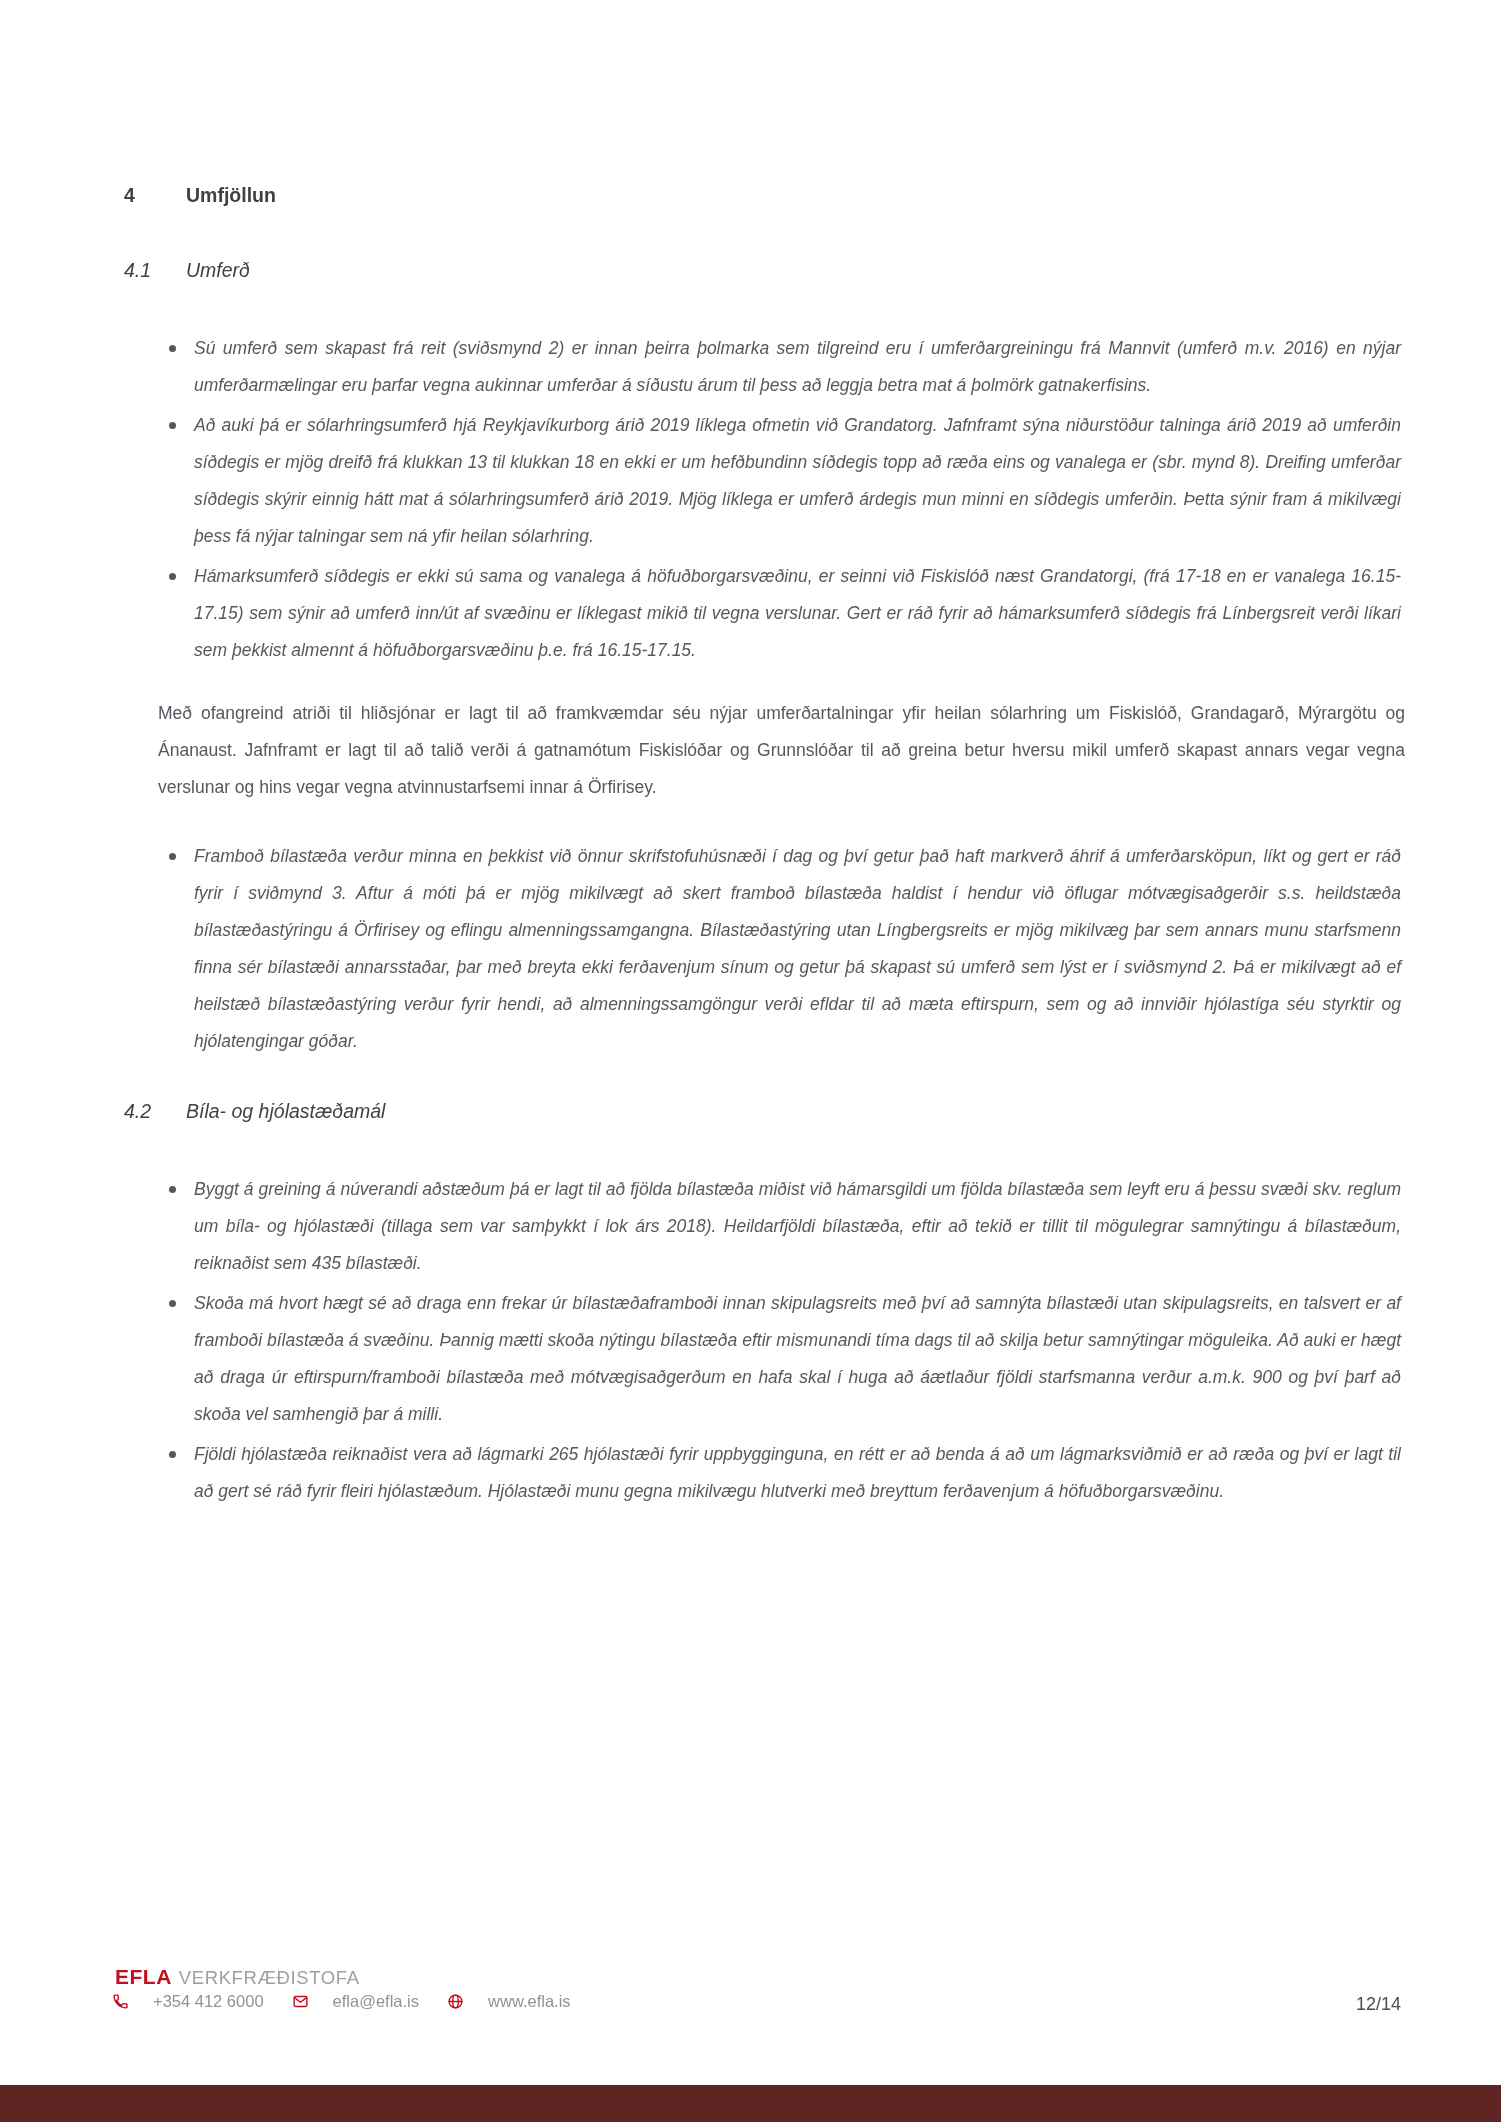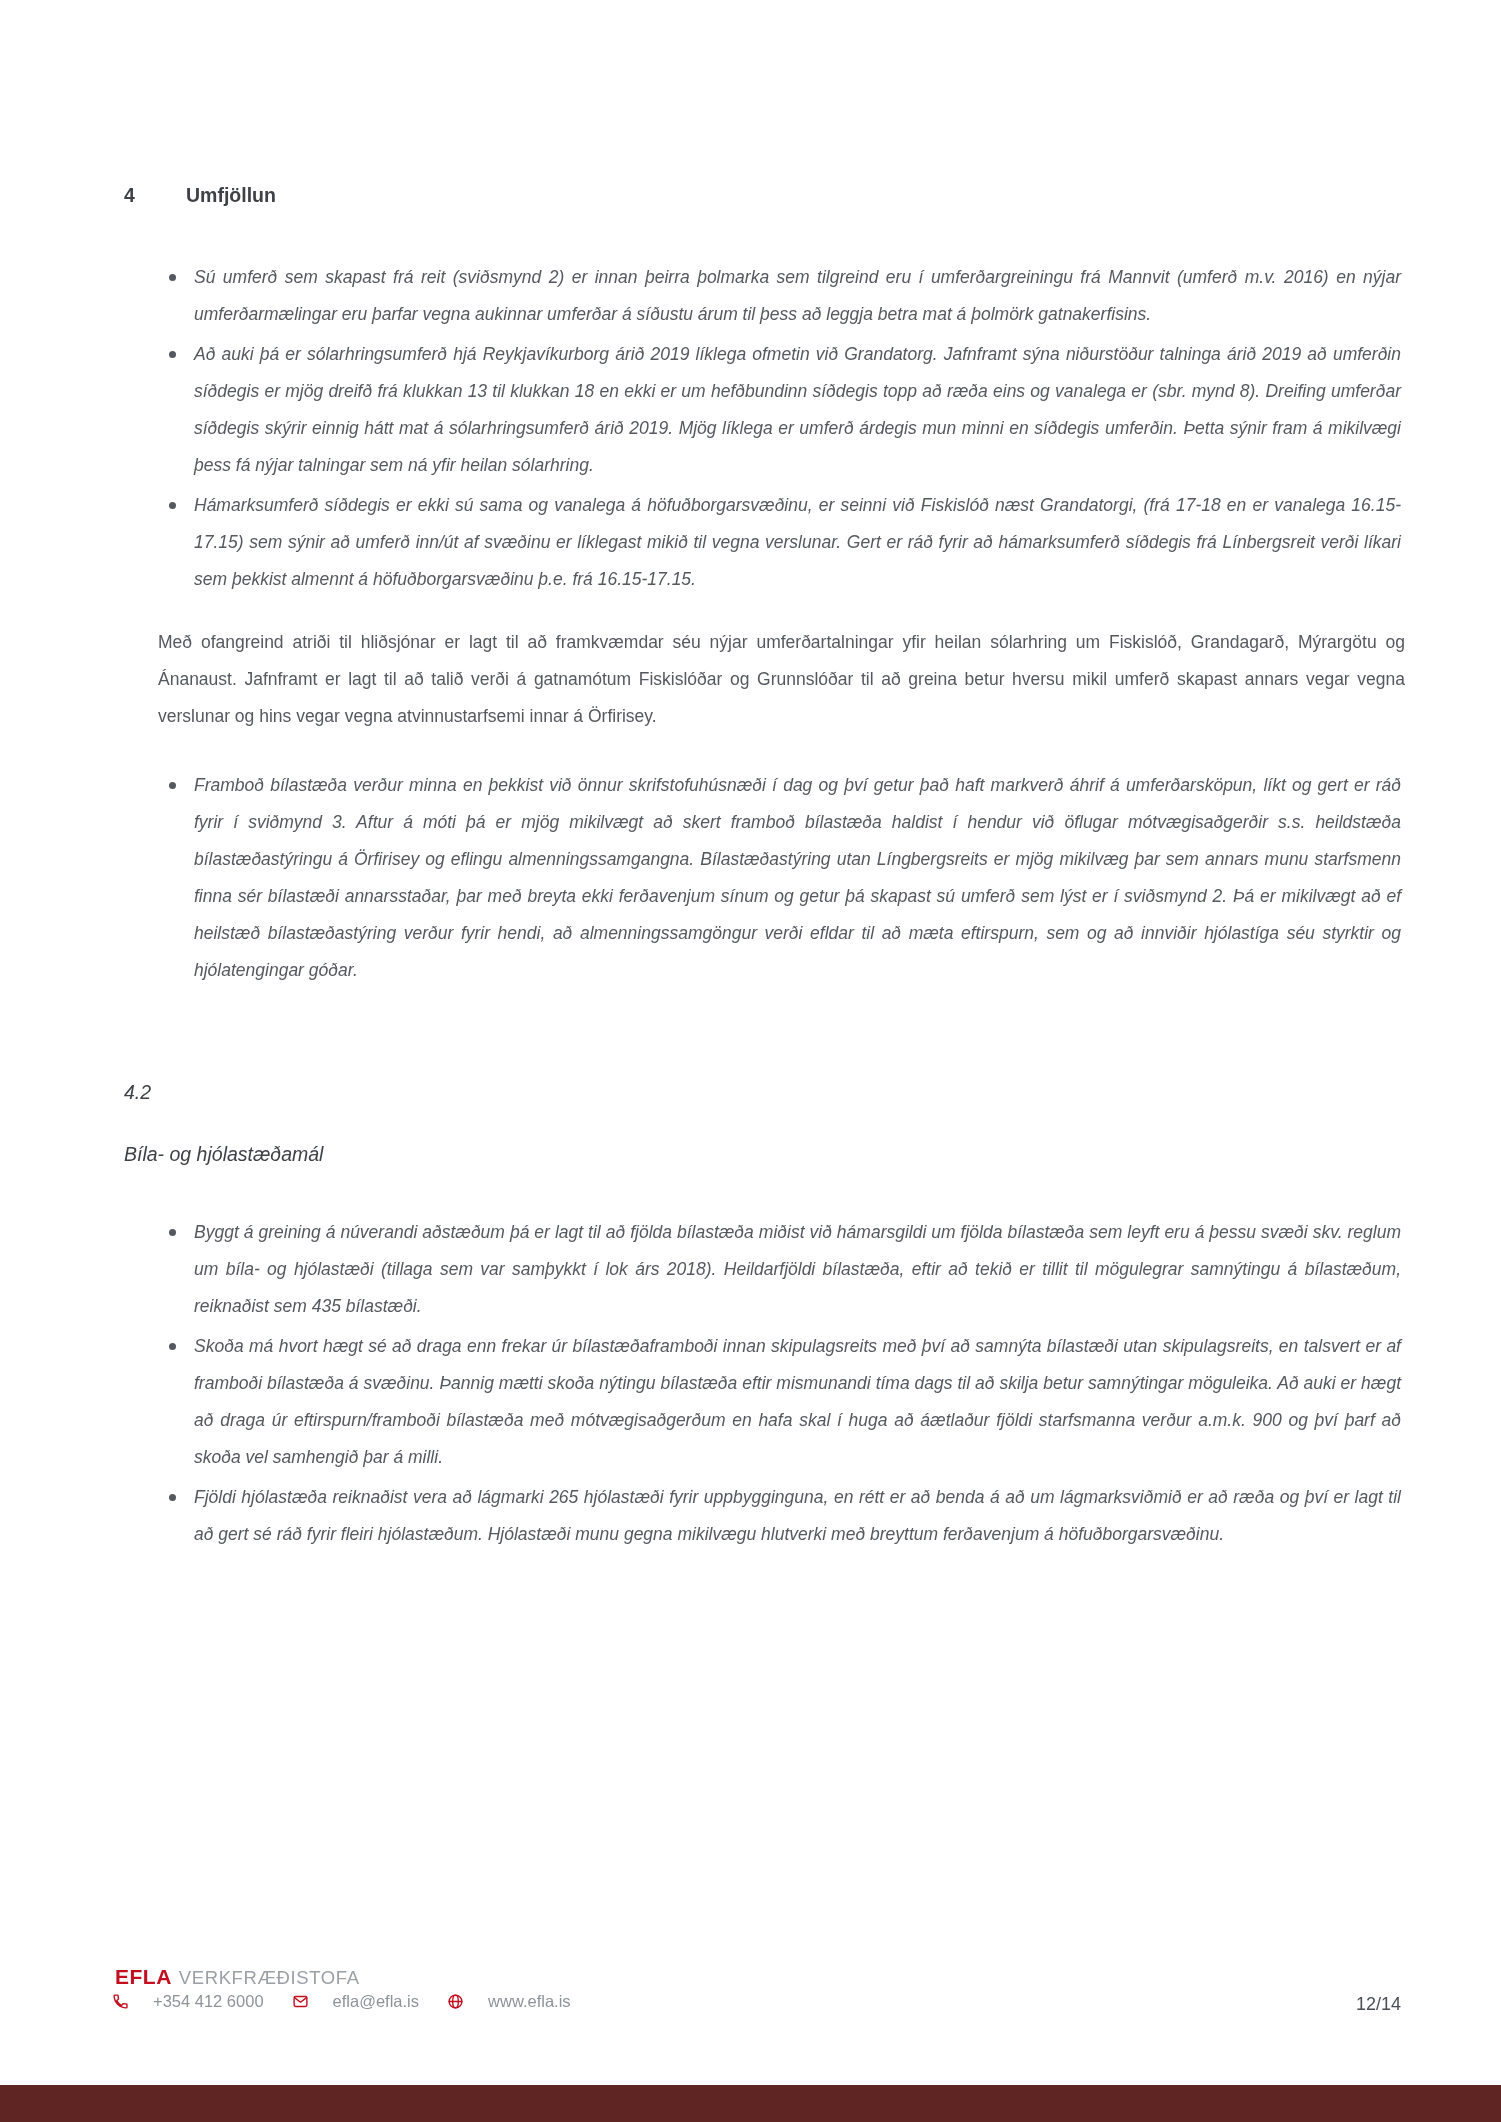--- a/index.html
+++ b/index.html
@@ -23,21 +23,21 @@
   .h1 .num { width:62px; flex:0 0 62px; }
 
   .h2 {
     display:flex;
     font-style:italic;
     font-size:19.5px;
     color:var(--heading-text, #3e4146);
     margin:0 0 48px 20px;
   }
   .h2 .num { width:62px; flex:0 0 62px; }
-  .h2.spaced { margin-top:92px;flex-direction:column; }
+  .h2.spaced { margin-top:40px; }
 
   .bullets { list-style:none; margin:4px; padding:0;font-style:italic; }
   .bullets li {
     position:relative;
     margin:0 0 3px 86px;
     text-align:justify;
     font-size:17.5px;
     line-height:37px;
   }
   .bullets li::before {
@@ -90,20 +90,24 @@
 <body>
 
 <div class="page" style="--brand-red: #c20e1e; --footer-bar: #5e2522; --heading-text: #3e4146; --body-text: #55585e; --footer-text: #8f9399; --brand-suffix: #9ba0a6; --page-number: #4a4e54;">
   <main class="content">
 
     <div class="h1">
       <span class="num">4</span>
       <span>Umfjöllun</span>
     </div>
 
+    <div class="h2">
+      <span class="num">4.1</span>
+      <span>Umferð</span>
+    </div>
 
     <ul class="bullets">
       <li>
         <span>Sú umferð sem skapast frá reit (sviðsmynd 2) er innan þeirra þolmarka sem tilgreind eru í umferðargreiningu frá Mannvit (umferð m.v. 2016) en nýjar umferðarmælingar eru þarfar vegna aukinnar umferðar á síðustu árum til þess að leggja betra mat á þolmörk gatnakerfisins.</span>
       </li>
       <li>
         <span>Að auki þá er sólarhringsumferð hjá Reykjavíkurborg árið 2019 líklega ofmetin við Grandatorg. Jafnframt sýna niðurstöður talninga árið 2019 að umferðin síðdegis er mjög dreifð frá klukkan 13 til klukkan 18 en ekki er um hefðbundinn síðdegis topp að ræða eins og vanalega er (sbr. mynd 8). Dreifing umferðar síðdegis skýrir einnig hátt mat á sólarhringsumferð árið 2019.  Mjög líklega er umferð árdegis mun minni en síðdegis umferðin. Þetta sýnir fram á mikilvægi þess fá nýjar talningar sem ná yfir heilan sólarhring.</span>
       </li>
       <li>
         <span>Hámarksumferð síðdegis er ekki sú sama og vanalega á höfuðborgarsvæðinu, er seinni við Fiskislóð næst Grandatorgi, (frá 17-18 en er vanalega 16.15-17.15) sem sýnir að umferð inn/út af svæðinu er líklegast mikið til vegna verslunar. Gert er ráð fyrir að hámarksumferð síðdegis frá Línbergsreit verði líkari sem þekkist almennt á höfuðborgarsvæðinu þ.e. frá 16.15-17.15.</span>

